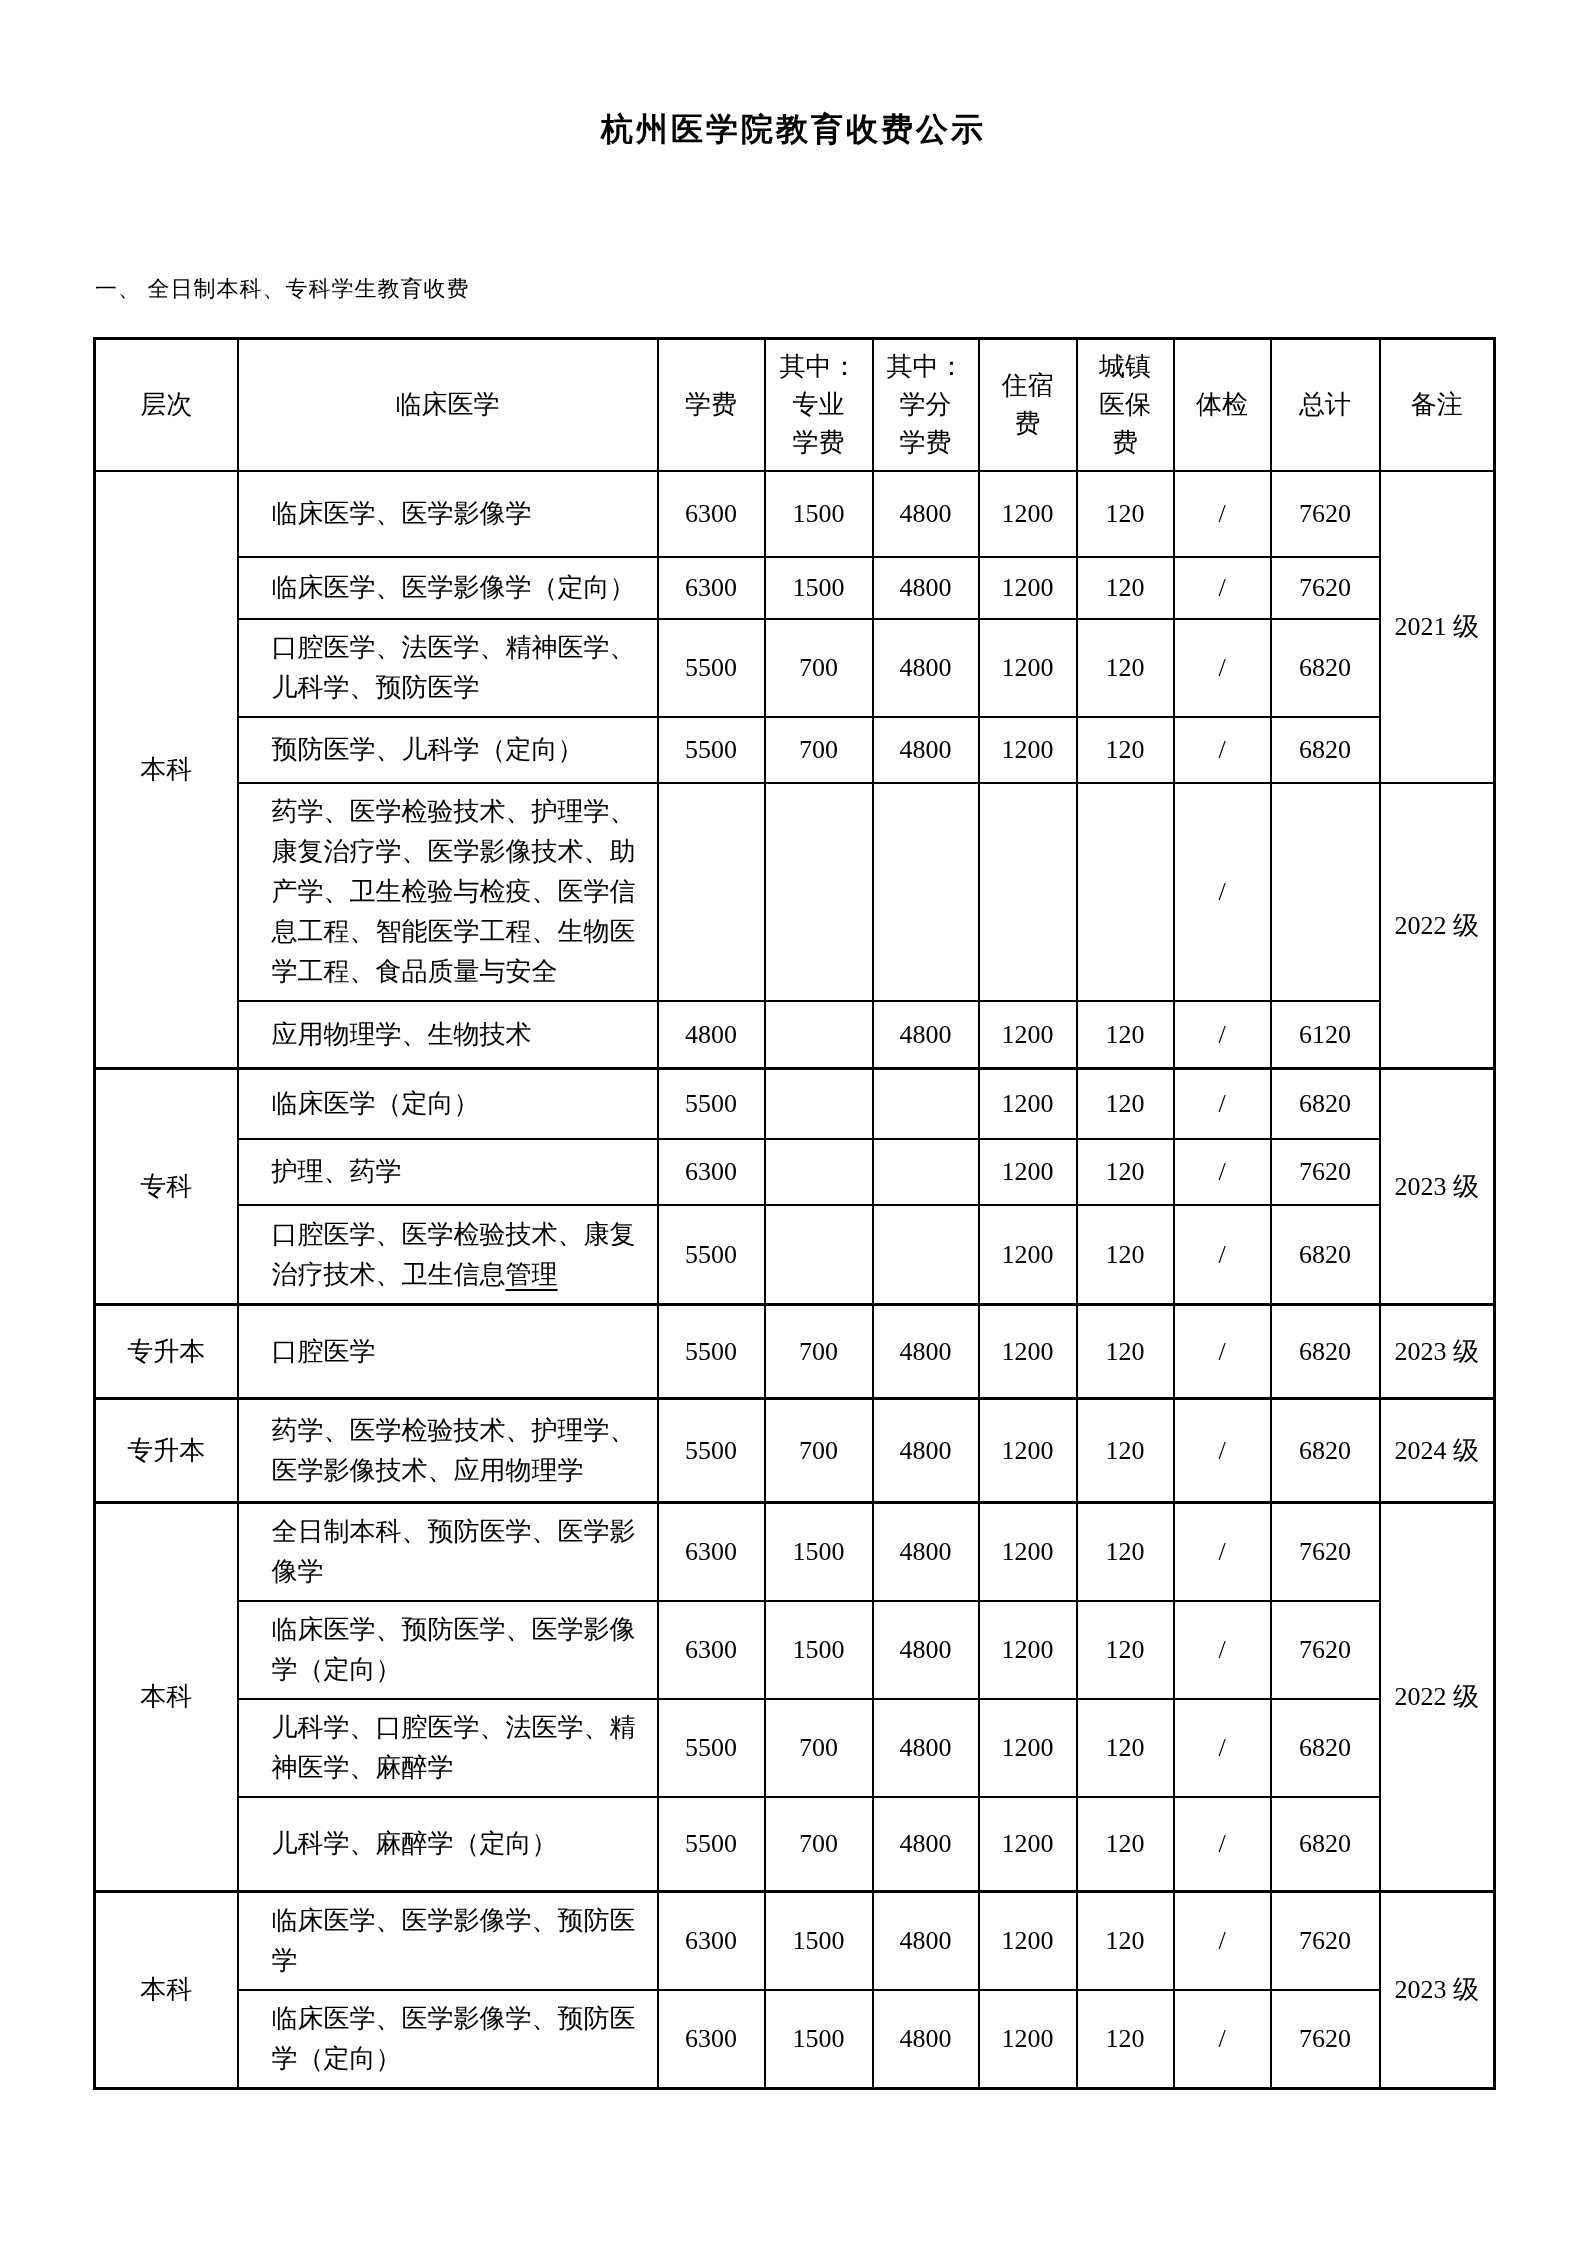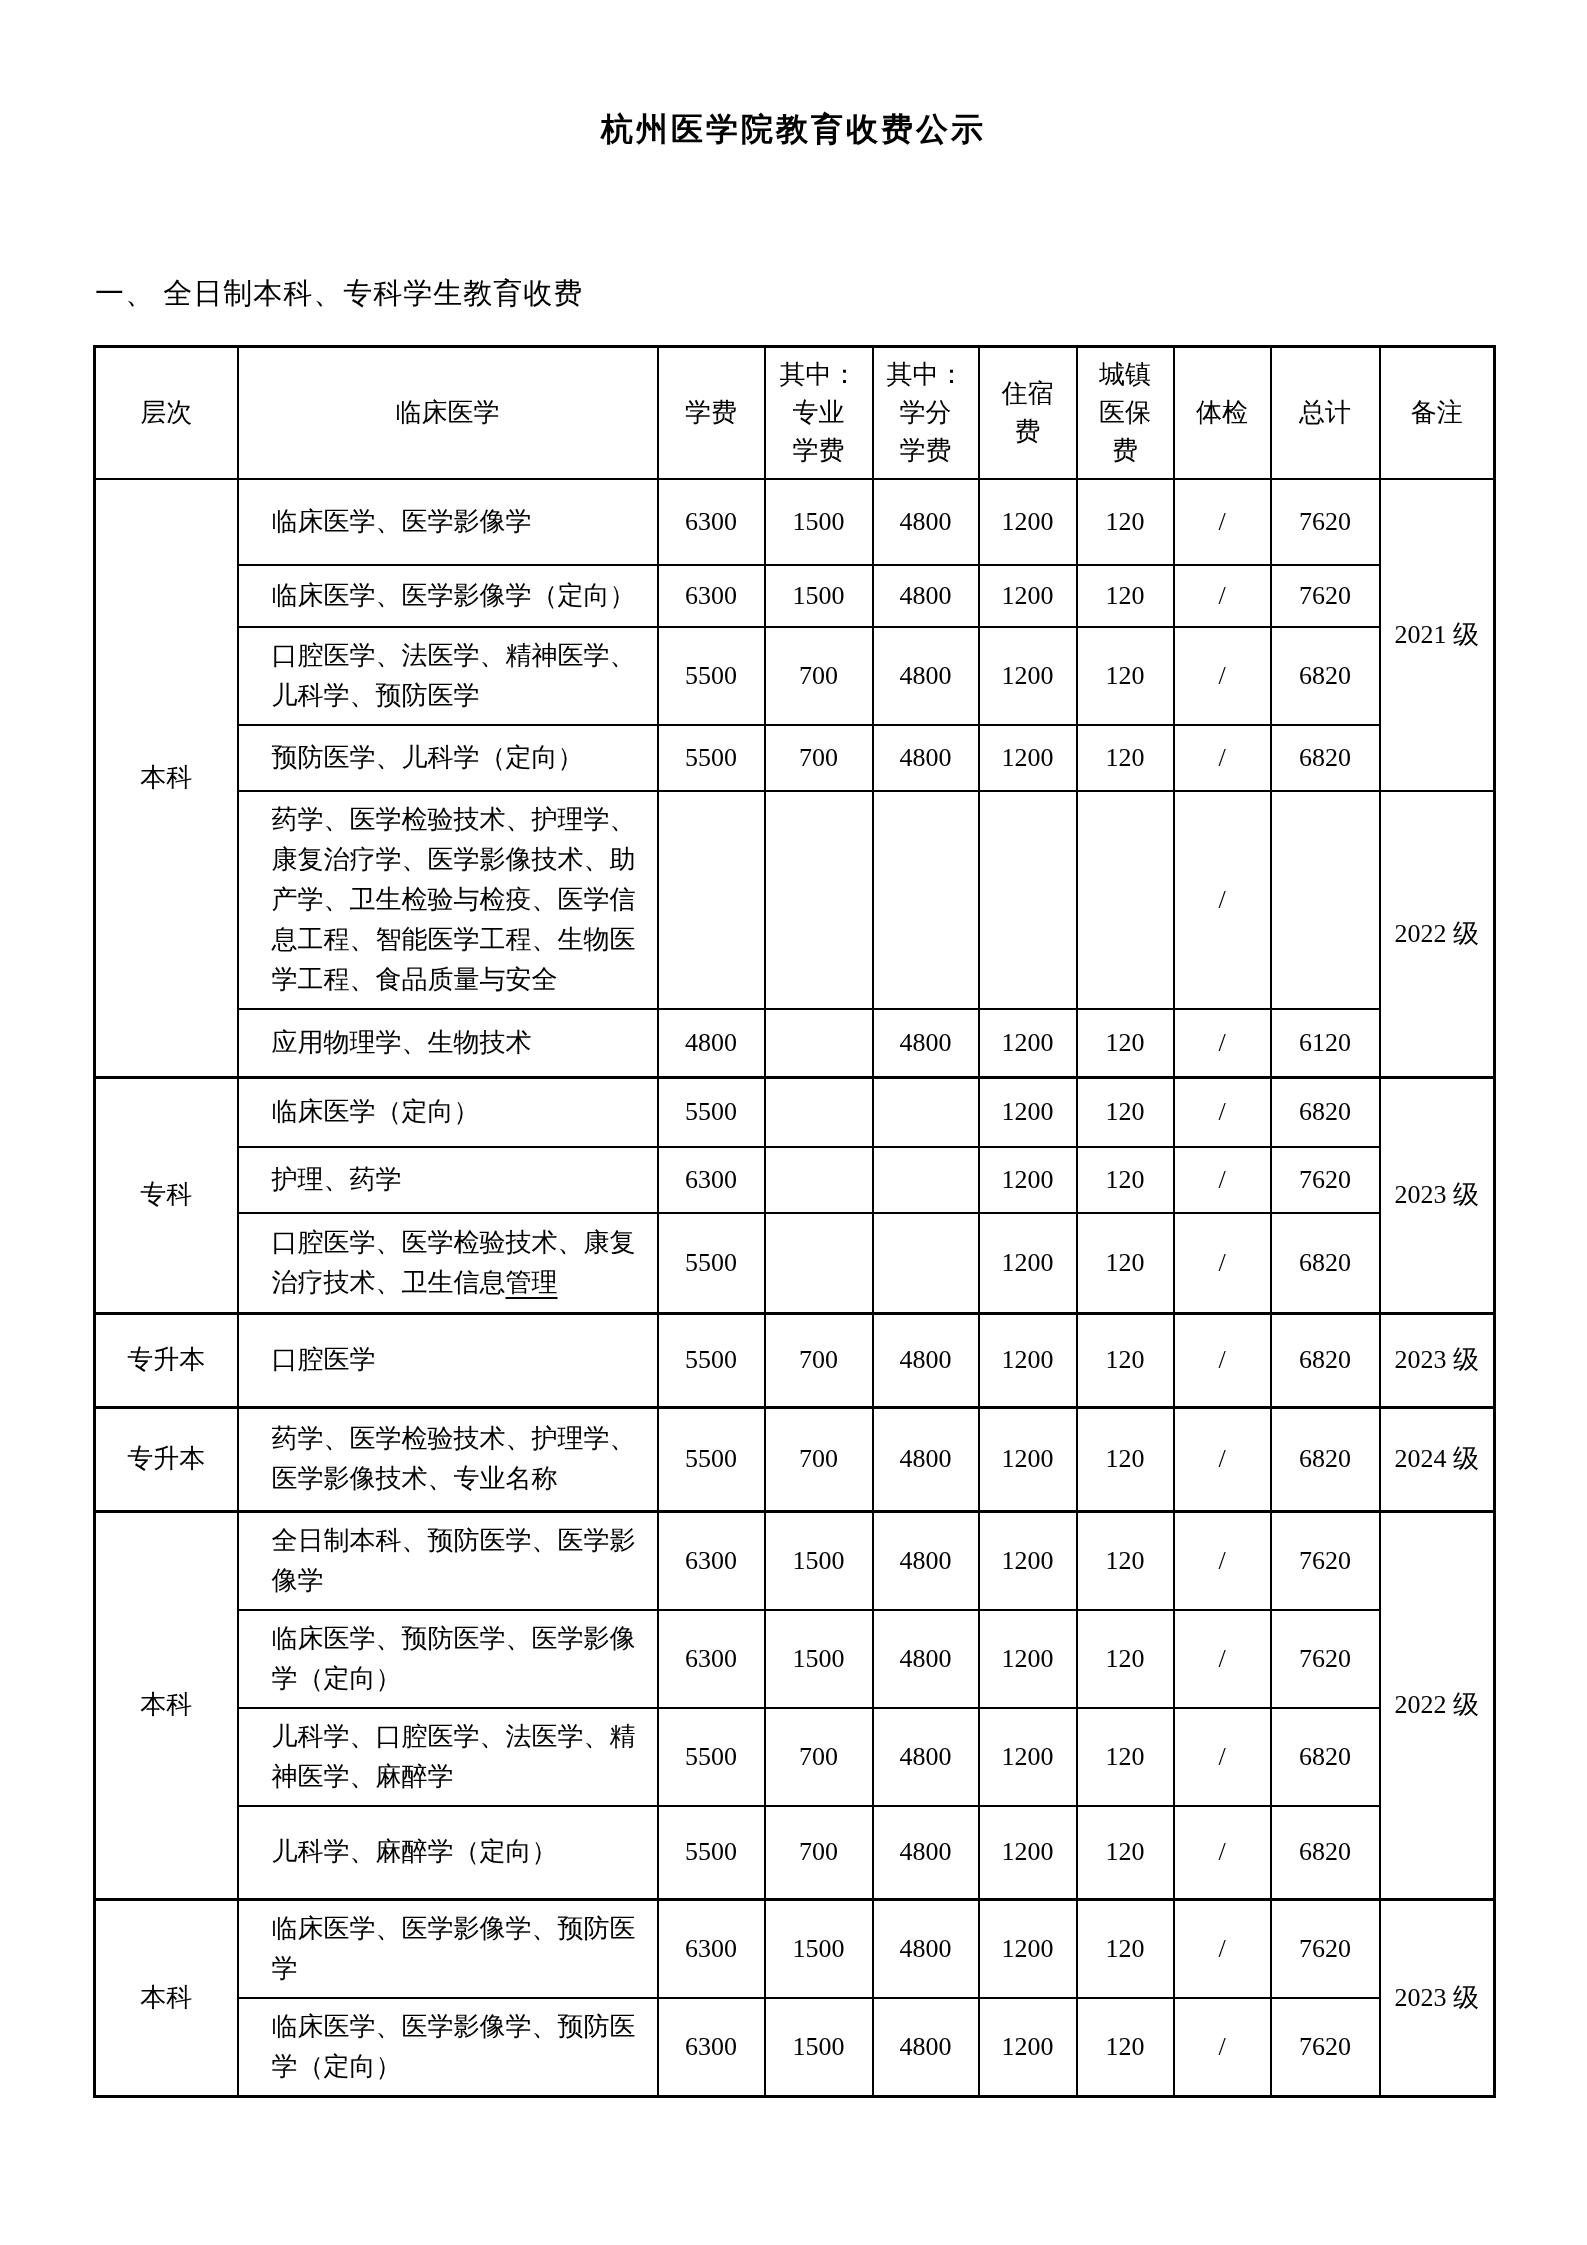--- a/index.html
+++ b/index.html
@@ -25,21 +25,21 @@
     padding-top: 110px;
     text-align: center;
     font-family: "Liberation Sans", "DejaVu Sans", sans-serif;
     font-weight: 700;
     font-size: 32px;
     letter-spacing: 3px;
     line-height: 1.2;
   }
   .section-heading {
     margin: 128px 0 0 95px;
-    font-size: 29px;
+    font-size: 22px;
     font-weight: 400;
     letter-spacing: 1px;
     line-height: 1.2;
   }
   table.fee-table {
     margin: 34px 0 0 93px;
     width: 1400px;
     border-collapse: collapse;
     table-layout: fixed;
     border: 3px solid #000000;
@@ -230,21 +230,21 @@
         <td>700</td>
         <td>4800</td>
         <td>1200</td>
         <td>120</td>
         <td>/</td>
         <td>6820</td>
         <td>2023 级</td>
       </tr>
       <tr class="section-top" style="height:104px">
         <td>专升本</td>
-        <td class="major">药学、医学检验技术、护理学、医学影像技术、专业名称</td>
+        <td class="major">药学、医学检验技术、护理学、医学影像技术、应用物理学</td>
         <td>5500</td>
         <td>700</td>
         <td>4800</td>
         <td>1200</td>
         <td>120</td>
         <td>/</td>
         <td>6820</td>
         <td>2024 级</td>
       </tr>
       <tr class="section-top" style="height:88px">

